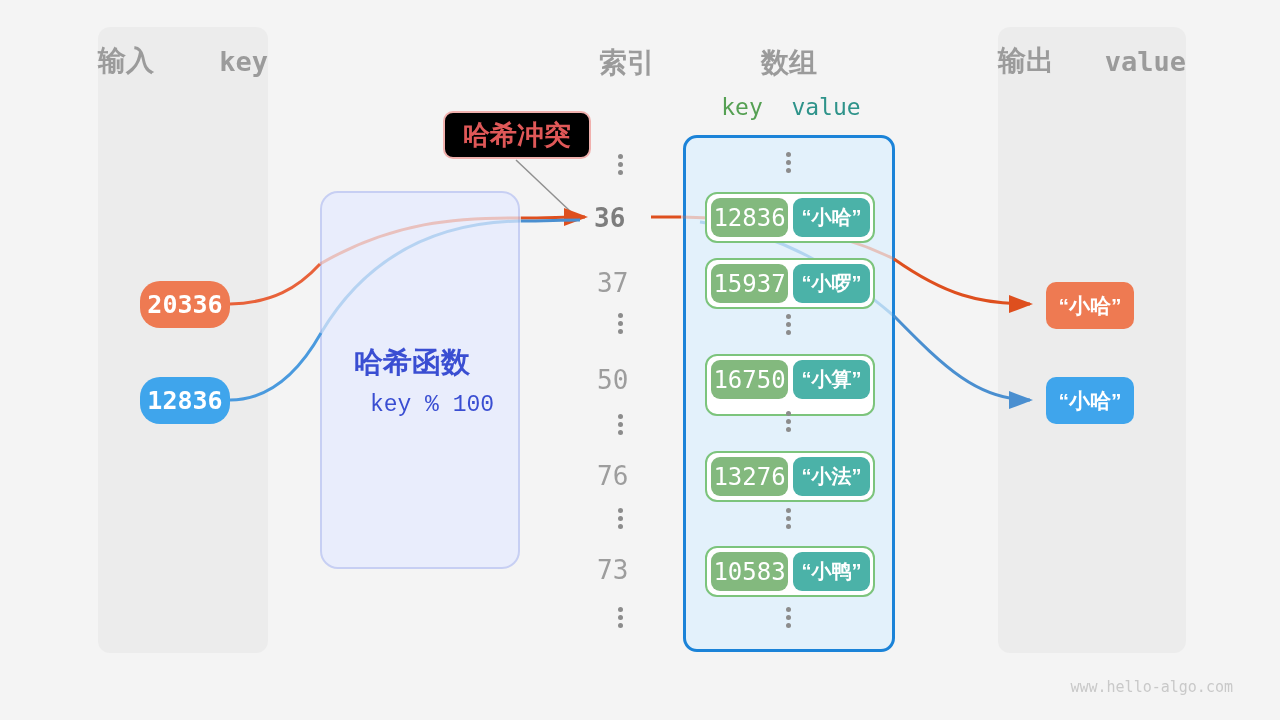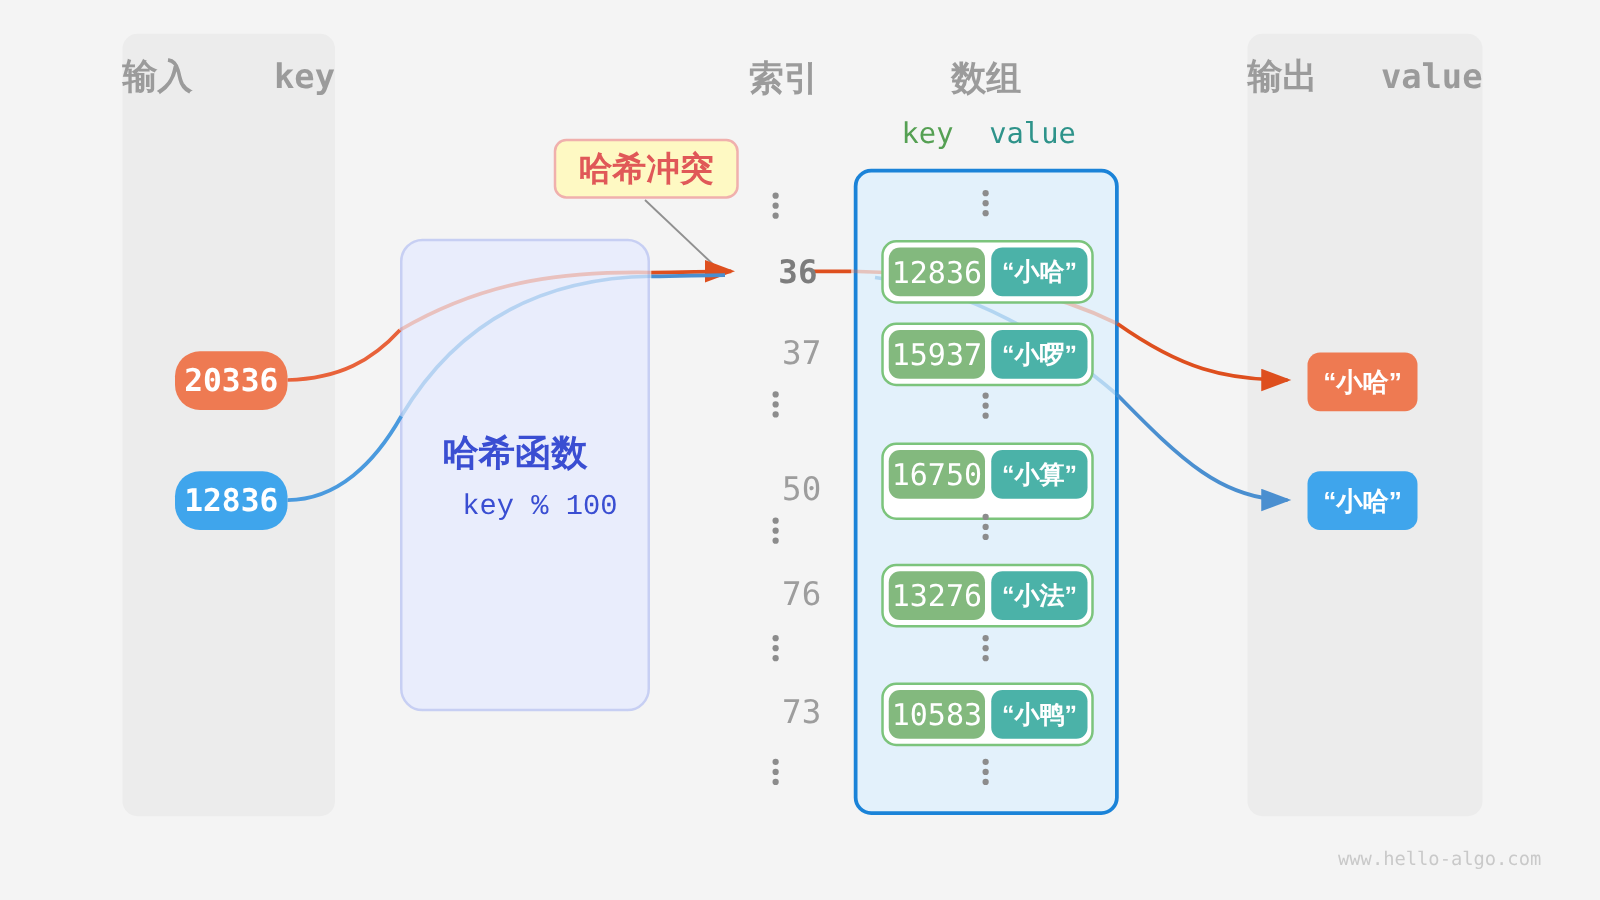--- a/index.html
+++ b/index.html
@@ -22,24 +22,24 @@
   .bg-orange{background:#ee7a52;}
   .bg-blue{background:#3fa5ec;}
 
   .outbox{border-radius:10px;color:#fff;font-weight:700;font-size:21px;
     display:flex;align-items:center;justify-content:center;}
 
   .hash-box{background:#e9edfc;border:2px solid #c7cff3;border-radius:18px;}
   .hash-title{color:#3a4ed2;font-size:29px;font-weight:700;text-align:center;}
   .hash-formula{color:#3a4ed2;font-size:23px;text-align:center;}
 
-  .collision{background:#fef9c3;border:2px solid #f0b0ad;border-radius:10px;
+  .collision{background:#000000;border:2px solid #f0b0ad;border-radius:10px;
     color:#e05858;font-weight:700;font-size:27px;display:flex;align-items:center;justify-content:center;}
 
-  .idx{color:#9d9d9d;font-size:26px;text-align:right;line-height:34px;}
+  .idx{color:#9d9d9d;font-size:26px;text-align:left;line-height:34px;}
   .idx-hl{color:#7d7d7d;font-weight:700;}
 
   .array-box{background:#e3f1fb;border:3px solid #1b83d8;border-radius:14px;}
 
   .row{background:#ffffff;border:2.5px solid #7cc47c;border-radius:12px;}
   .cell{position:absolute;top:4px;height:39px;border-radius:9px;color:#fff;
     display:flex;align-items:center;justify-content:center;}
   .cell-key{left:4px;width:77px;background:#83b97e;font-size:24px;}
   .cell-val{left:86px;width:77px;background:#4bb2a8;font-size:20px;font-weight:700;}
 
@@ -108,21 +108,21 @@
       <i></i>
       <i></i>
     </div>
   <div class="abs idx idx-hl mono" style="left:594px;top:201px;width:60px;">36</div>
   <div class="abs idx mono" style="left:597px;top:266px;width:60px;">37</div>
   <div class="abs vdots" style="left:618px;top:313px;">
       <i></i>
       <i></i>
       <i></i>
     </div>
-  <div class="abs idx mono" style="left:597px;top:363px;width:60px;margin-top:12px;">50</div>
+  <div class="abs idx mono" style="left:597px;top:363px;width:60px;">50</div>
   <div class="abs vdots" style="left:618px;top:414px;">
       <i></i>
       <i></i>
       <i></i>
     </div>
   <div class="abs idx mono" style="left:597px;top:459px;width:60px;">76</div>
   <div class="abs vdots" style="left:618px;top:508px;">
       <i></i>
       <i></i>
       <i></i>

